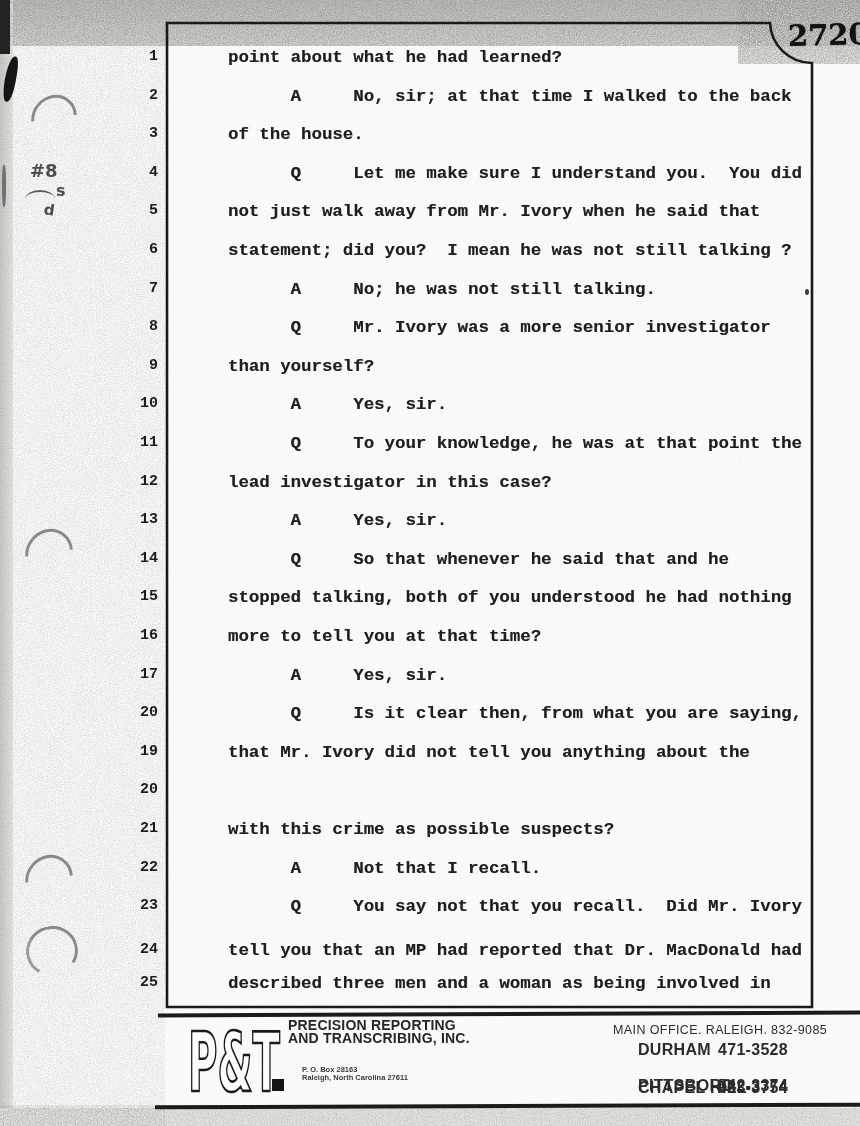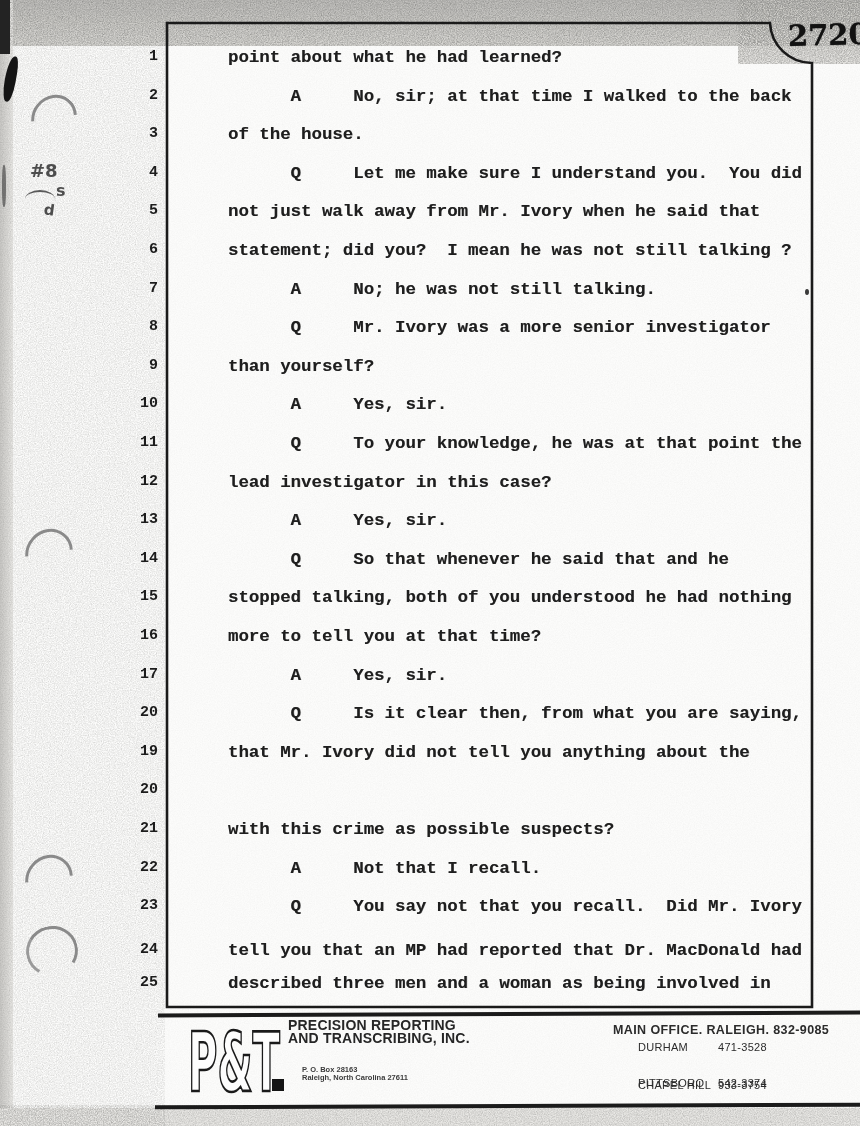--- a/index.html
+++ b/index.html
@@ -42,23 +42,23 @@
     font-family:"Liberation Mono",monospace;font-weight:600;font-size:17.4px;color:#1e1e1e;
     text-shadow:0.3px 0.3px 0.5px rgba(10,10,10,.45);}
   
   .rule{position:absolute;background:#1b1b1b;}
   .logo-svg{position:absolute;left:0;top:0;}
   .company{position:absolute;left:288px;top:1019px;
     font-weight:700;font-size:14px;line-height:12.5px;letter-spacing:.2px;color:#262626;}
   .pobox{position:absolute;left:302px;top:1066px;
     font-weight:700;font-size:7.5px;line-height:7.5px;color:#3a3a3a;}
   .phones-head{position:absolute;left:613px;top:1023px;
-    font-weight:700;font-size:12.5px;letter-spacing:.4px;color:#2b2b2b;}
+    font-weight:400;font-size:12.5px;letter-spacing:.4px;color:#2b2b2b;}
   .office-row{position:absolute;left:638px;width:180px;height:14px;
-    font-weight:400;font-size:11px;color:#2b2b2b;letter-spacing:.3px;}
+    font-weight:700;font-size:16px;color:#2b2b2b;letter-spacing:.3px;}
   .office-row .city{position:absolute;left:0;}
   .office-row .phone{position:absolute;left:80px;}
 </style>
 </head>
 <body>
 
 <div class="scan">
 
   <div class="topband"></div>
   <div class="topband-right"></div>

